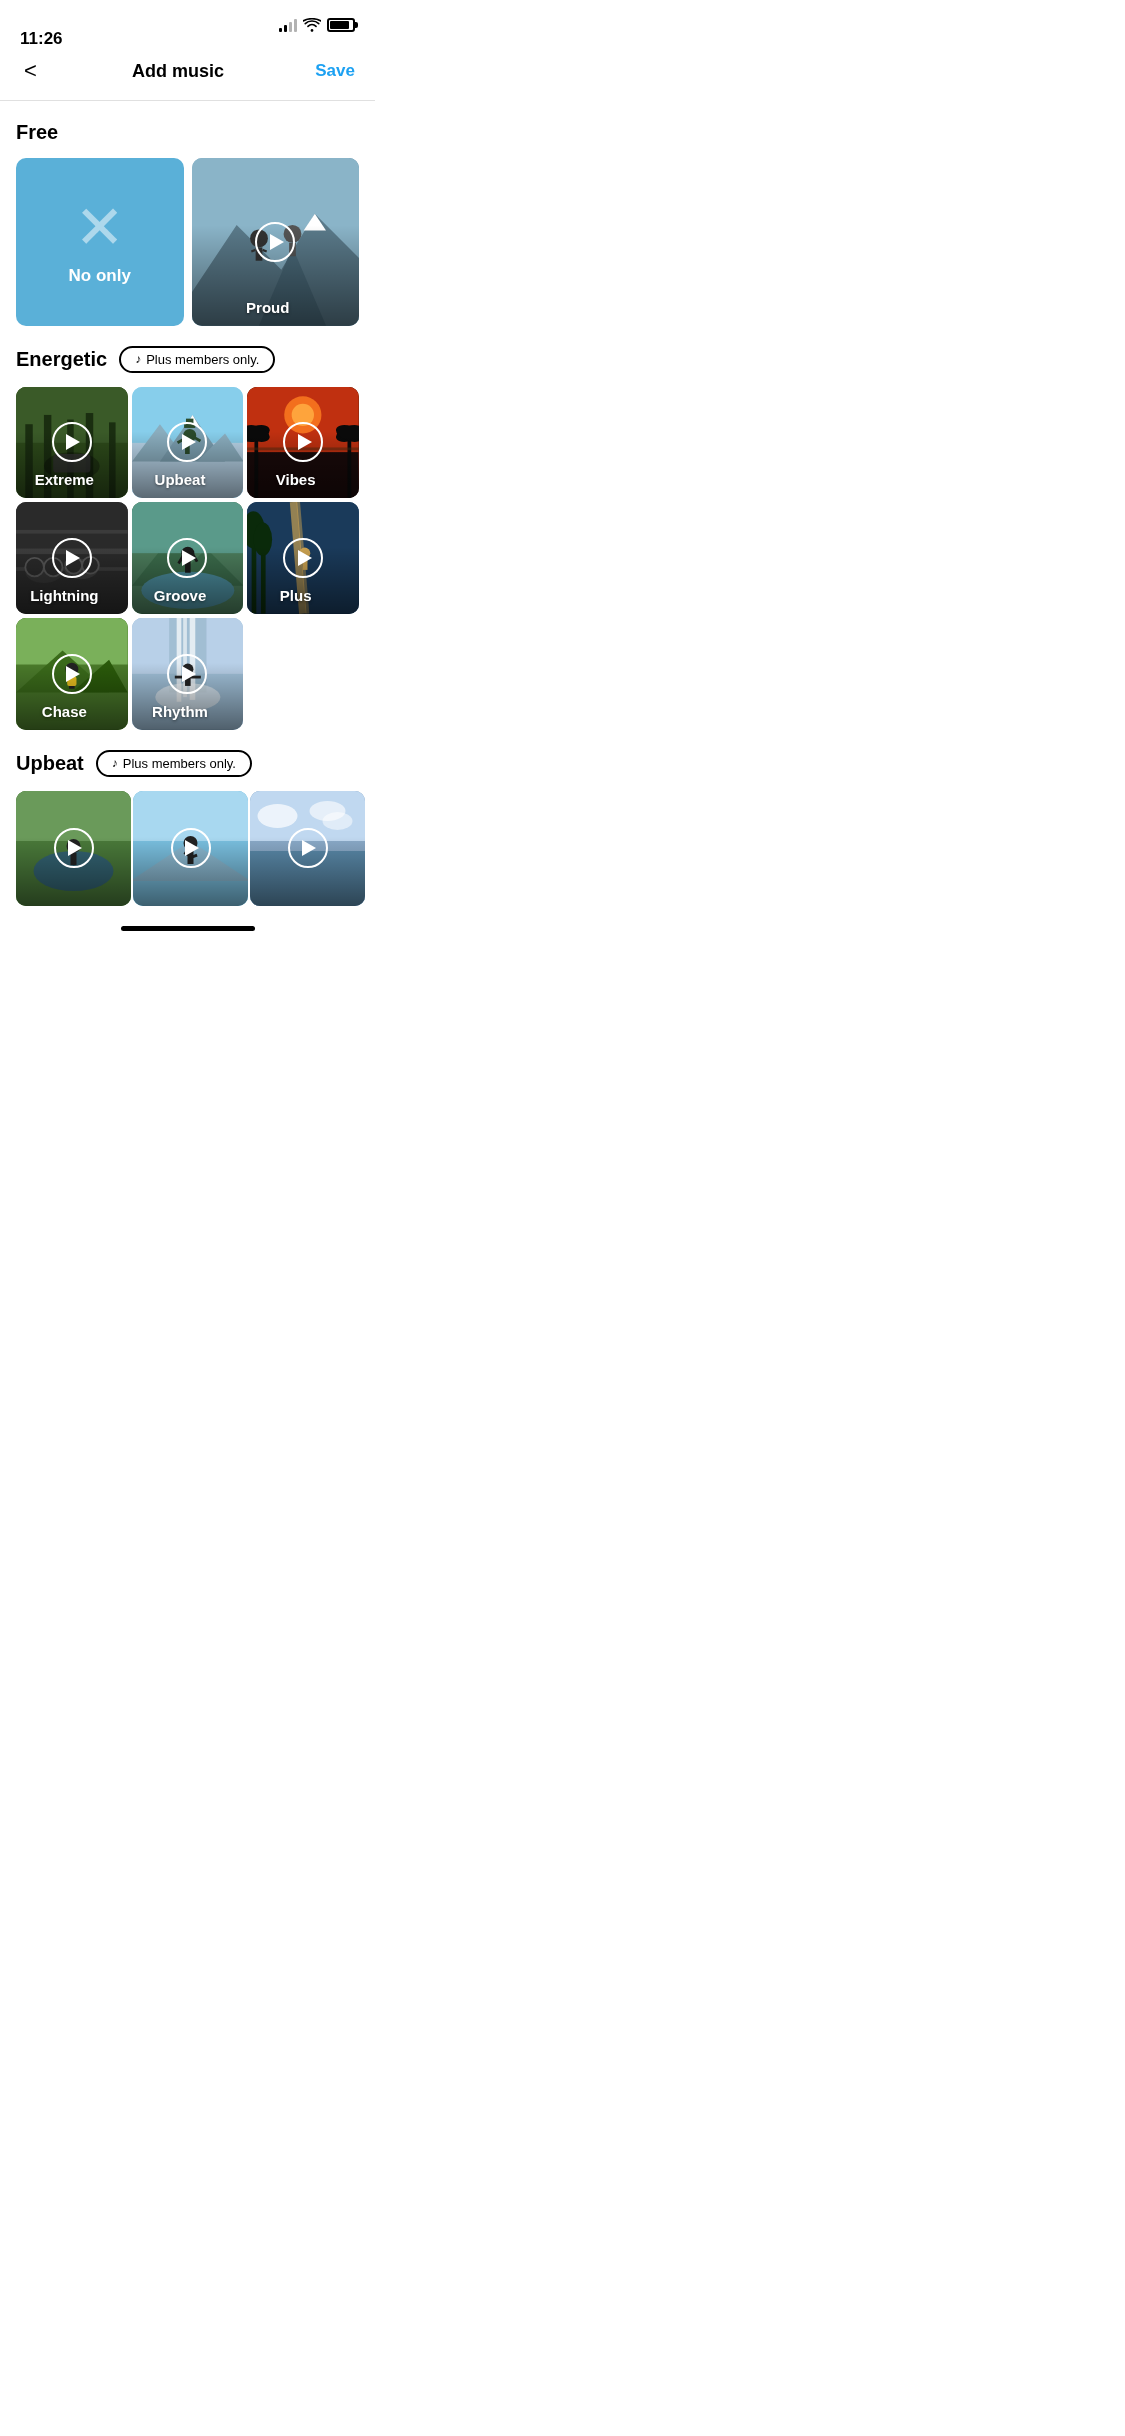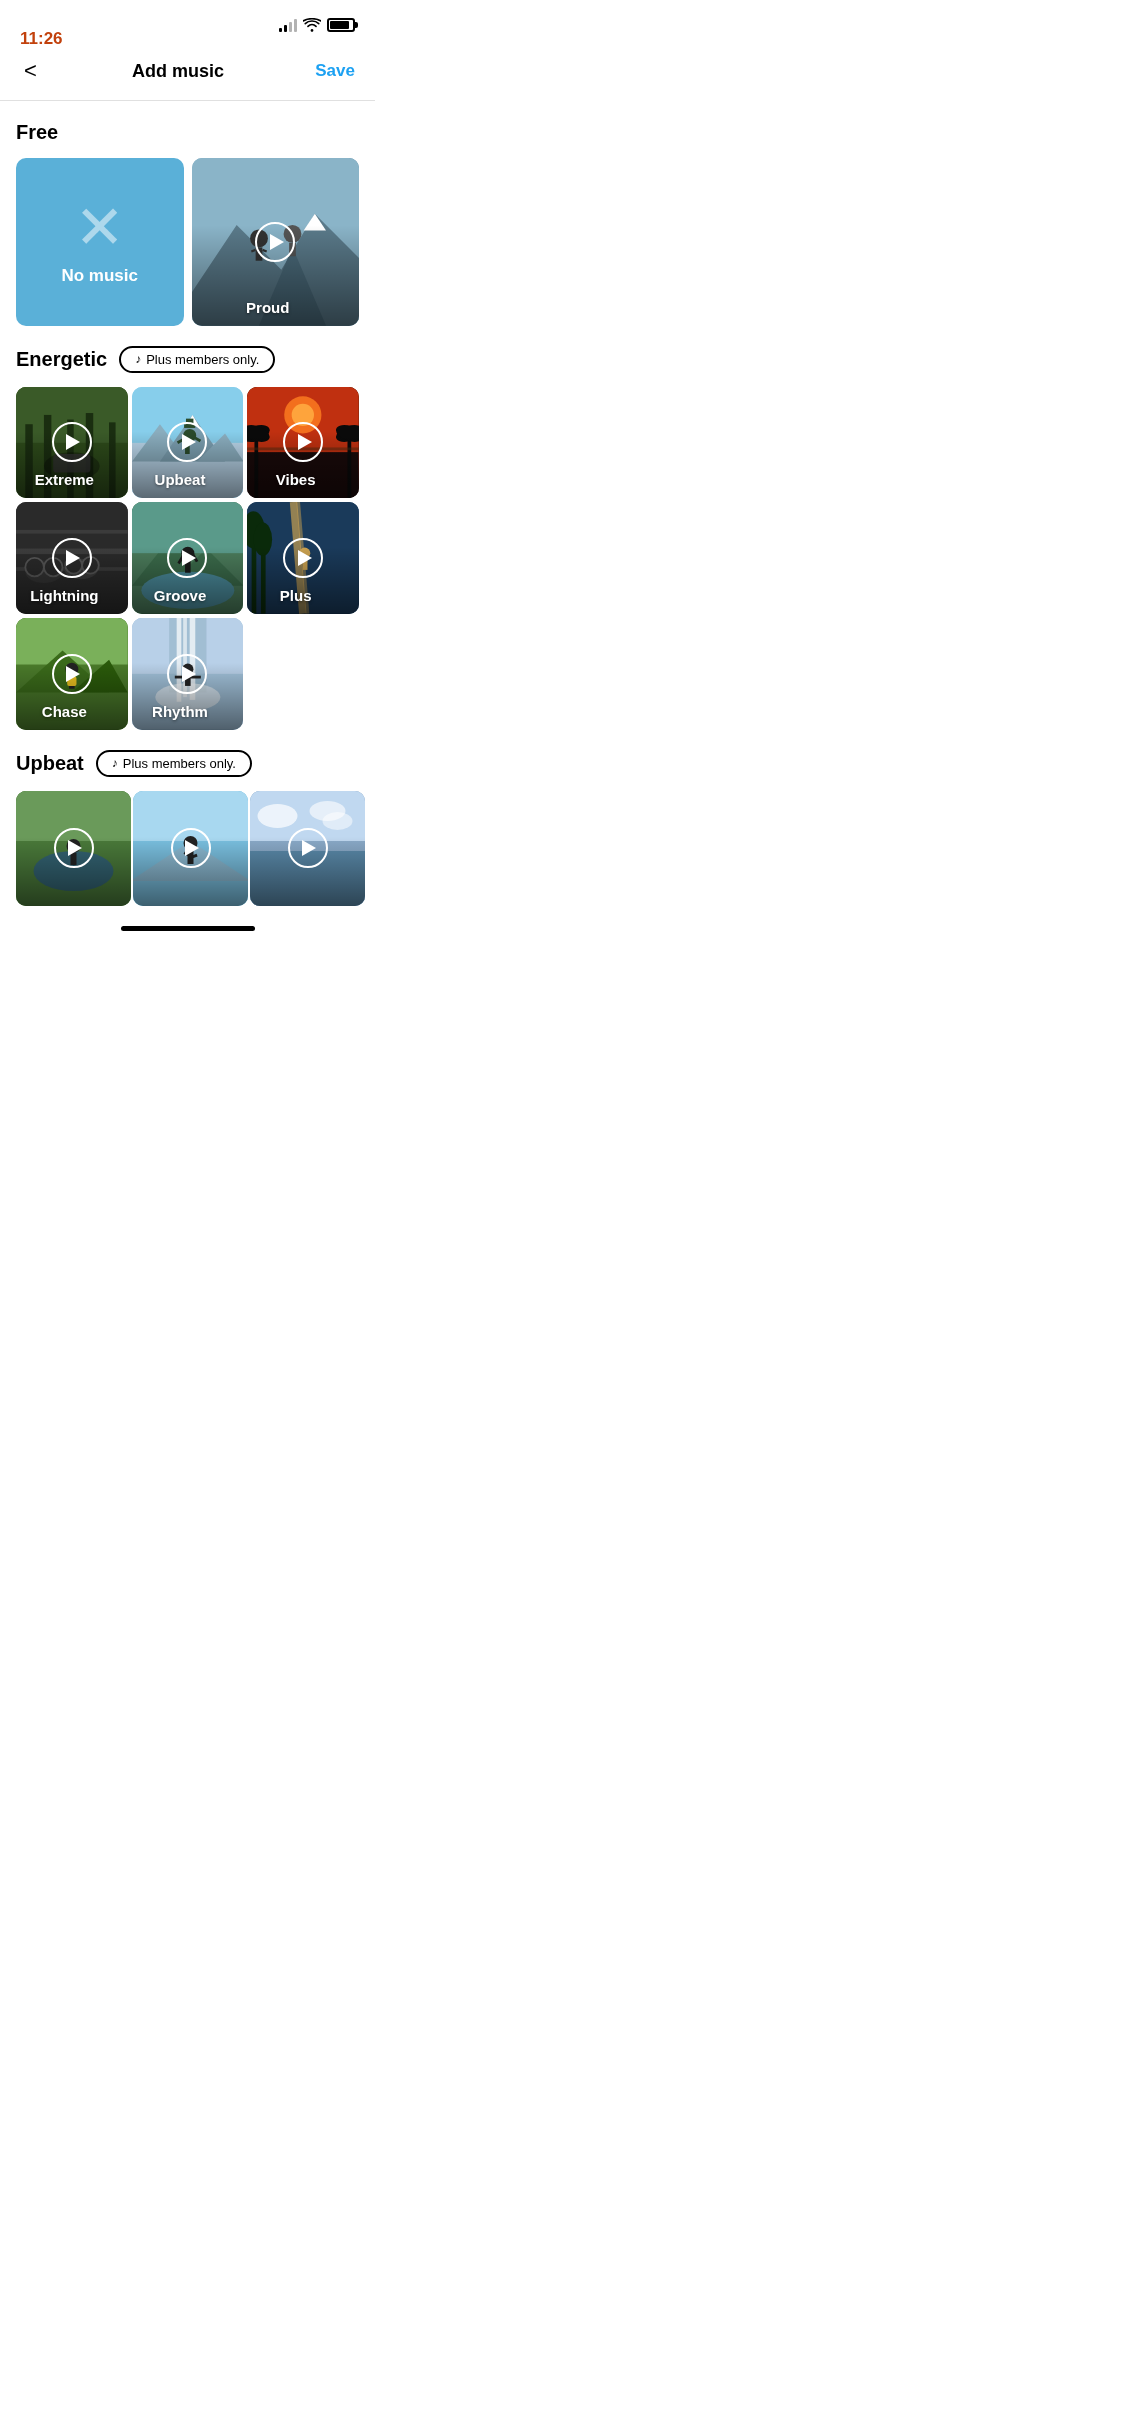--- a/index.html
+++ b/index.html
@@ -16,21 +16,21 @@
     .status-bar {
       display: flex;
       justify-content: space-between;
       align-items: center;
       padding: 14px 20px 8px;
       height: 44px;
     }
     .status-time {
       font-size: 17px;
       font-weight: 600;
-      color: #c2410c;
+      color: #000000;
       margin-top: 28px;
     }
     .status-icons {
       display: flex;
       align-items: center;
       gap: 6px;
     }
     .signal-bars {
       display: flex;
       align-items: flex-end;
@@ -287,21 +287,21 @@
 <div class="content">
 
   <div class="section">
     <div class="section-header">
       <span class="section-title">Free</span>
     </div>
     <div class="grid-2">
 
       <div class="no-music-card">
         <div class="x-icon">✕</div>
-        <span class="no-music-label">No music</span>
+        <span class="no-music-label">No only</span>
       </div>
 
       <div class="music-card">
         <div class="card-bg" style="background: linear-gradient(135deg, #8ab4c8 0%, #5a8eaa 40%, #4a7a94 70%, #2c5a74 100%);">
           
           <svg width="100%" height="100%" viewBox="0 0 150 150" preserveAspectRatio="xMidYMid slice">
             <rect width="150" height="150" fill="#8ab4c8"></rect>
             <polygon points="0,120 40,60 80,100 110,50 150,90 150,150 0,150" fill="#5a7a8a"></polygon>
             <polygon points="60,150 90,80 120,150" fill="#4a6a7a"></polygon>
 

